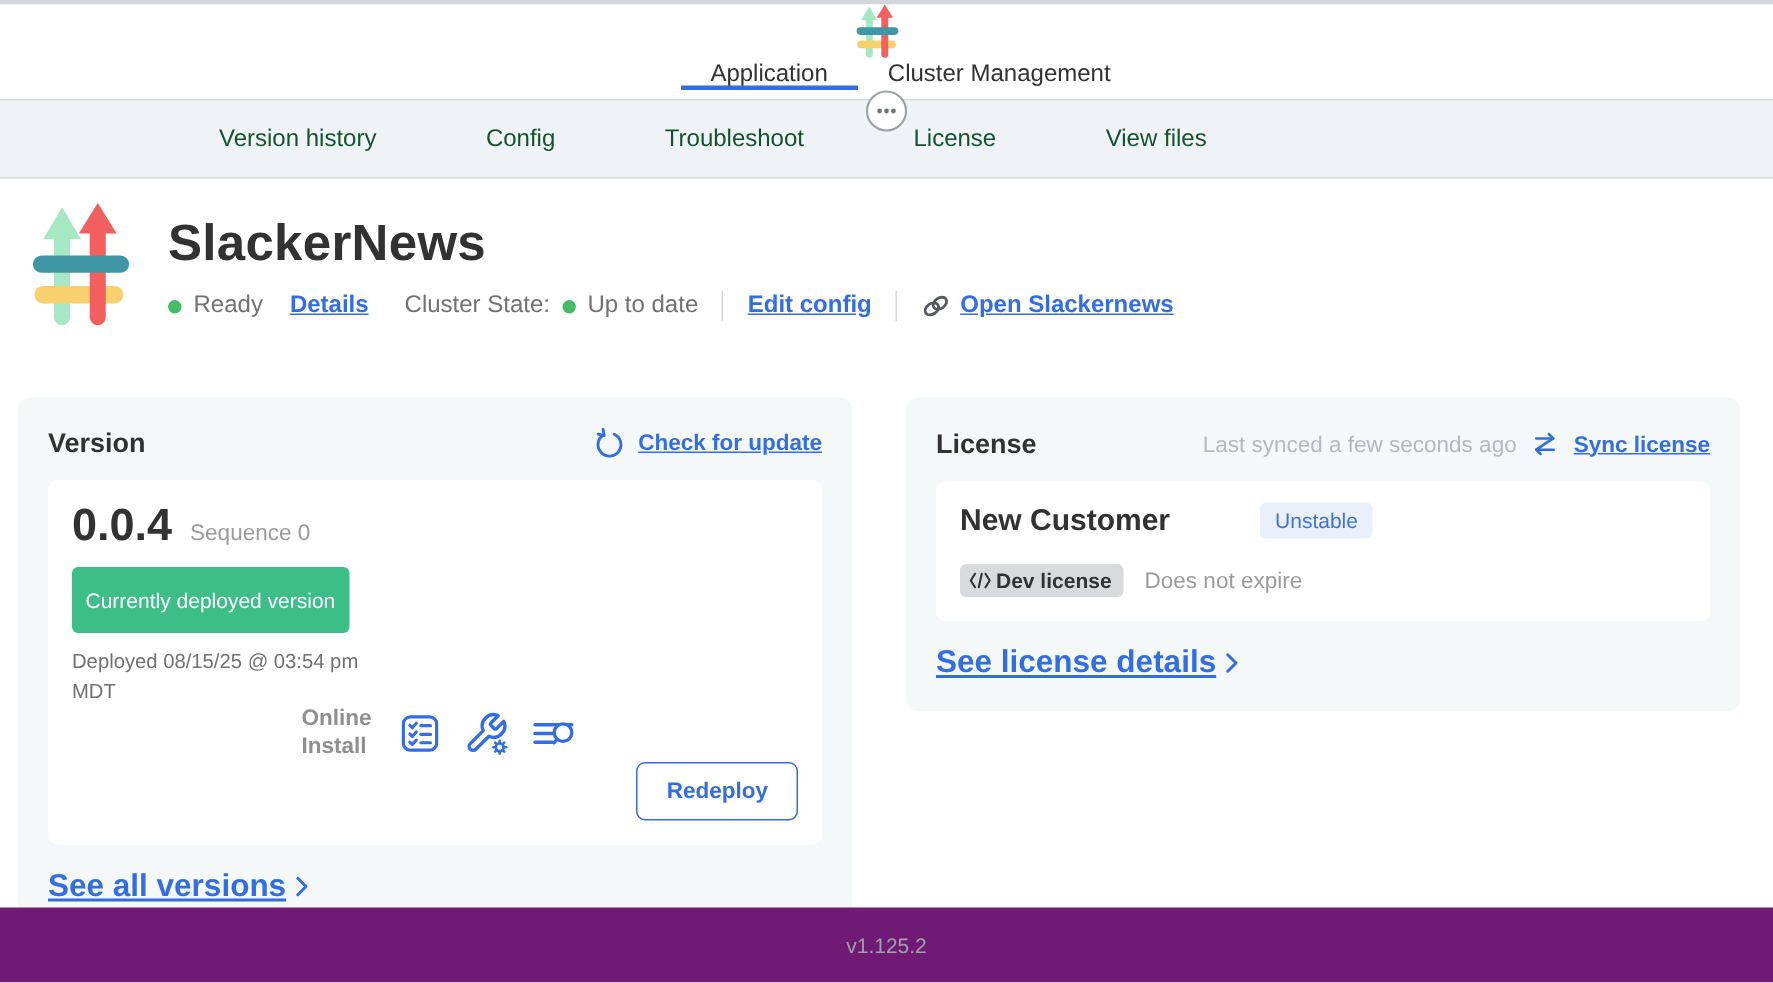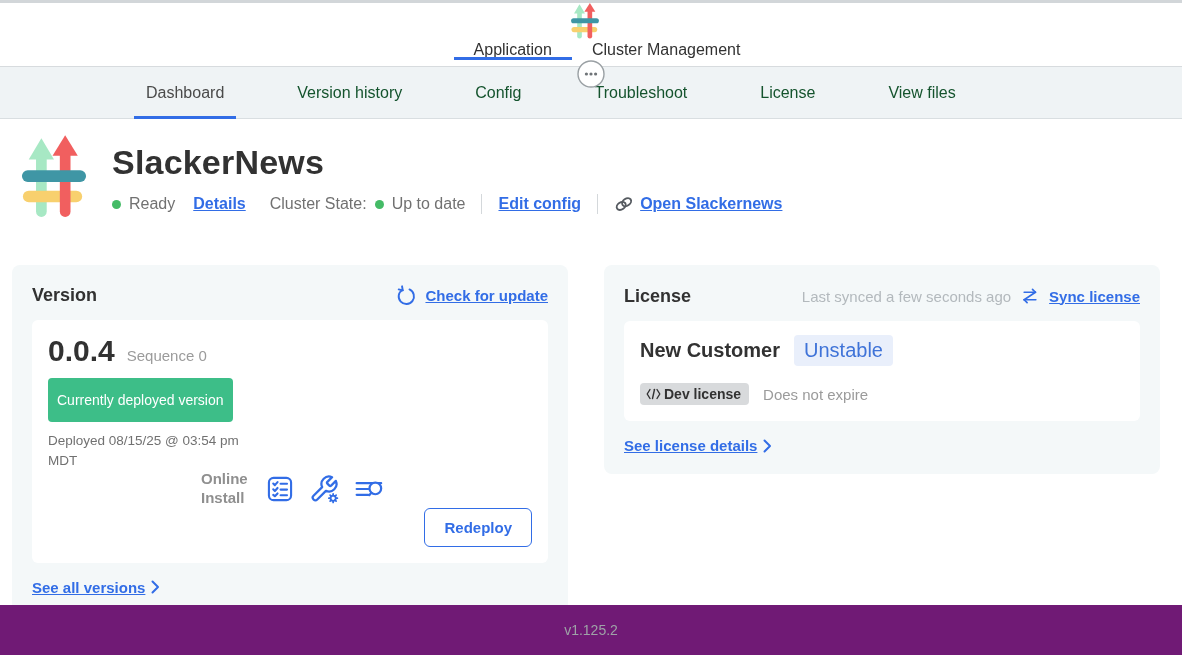--- a/index.html
+++ b/index.html
@@ -80,28 +80,28 @@
   .v-mid{display:flex;align-items:center;gap:15px;align-self:center;margin-left:6px;}
   .install-type{font-size:15px;font-weight:600;color:#8f8f8f;width:50px;line-height:1.25;}
   .icon-btn{background:none;border:none;cursor:pointer;display:flex;align-items:center;padding:0;}
   .v-right{margin-left:auto;align-self:center;}
   .redeploy-btn{
     background:#fff;border:1px solid var(--accent);color:var(--accent);
     font-weight:700;font-size:15px;padding:10px 19px;border-radius:6px;cursor:pointer;
     font-family:inherit;
   }
   .card-foot{margin-top:16px;display:flex;align-items:center;gap:6px;}
-  .card-foot .link{font-size:15px;}
+  .card-foot .link{font-size:21px;}
   
   .synced-text{font-size:15px;color:#b3b9bd;}
   .l-row1{display:flex;align-items:center;gap:14px;}
   .customer-name{font-size:20px;font-weight:700;color:#323232;}
   .channel-badge{
     background:var(--channel-badge-bg);color:var(--channel-badge-text);
-    font-size:20px;padding:4px 10px;border-radius:4px;
+    font-size:14px;padding:4px 10px;border-radius:4px;margin-left:46px;
   }
   .l-row2{display:flex;align-items:center;margin-top:17px;text-align:center;}
   .type-badge{
     background:#d8dadc;color:#323232;font-size:14px;font-weight:700;
     padding:3px 8px 3px 6px;border-radius:4px;display:flex;align-items:center;gap:3px;
   }
   .expiry{font-size:15px;color:#9b9b9b;margin-left:14px;}
   
   footer.page-footer{
     position:absolute;left:0;right:0;bottom:0;height:50px;background:#701a75;
@@ -136,21 +136,20 @@
         <circle cx="15" cy="15" r="13" fill="#fff" stroke="#9aa0a4" stroke-width="1.4"></circle>
         <circle cx="10.4" cy="15" r="1.6" fill="#6f7478"></circle>
         <circle cx="15" cy="15" r="1.6" fill="#6f7478"></circle>
         <circle cx="19.6" cy="15" r="1.6" fill="#6f7478"></circle>
       </svg>
     </span>
   </button>
 </header>
 
 <nav class="subnav">
-  <div class="subtab active">Dashboard</div>
   <div class="subtab">Version history</div>
   <div class="subtab">Config</div>
   <div class="subtab">Troubleshoot</div>
   <div class="subtab">License</div>
   <div class="subtab">View files</div>
 </nav>
 
 <main>
   <div class="app-header">
     <span class="big-logo">

